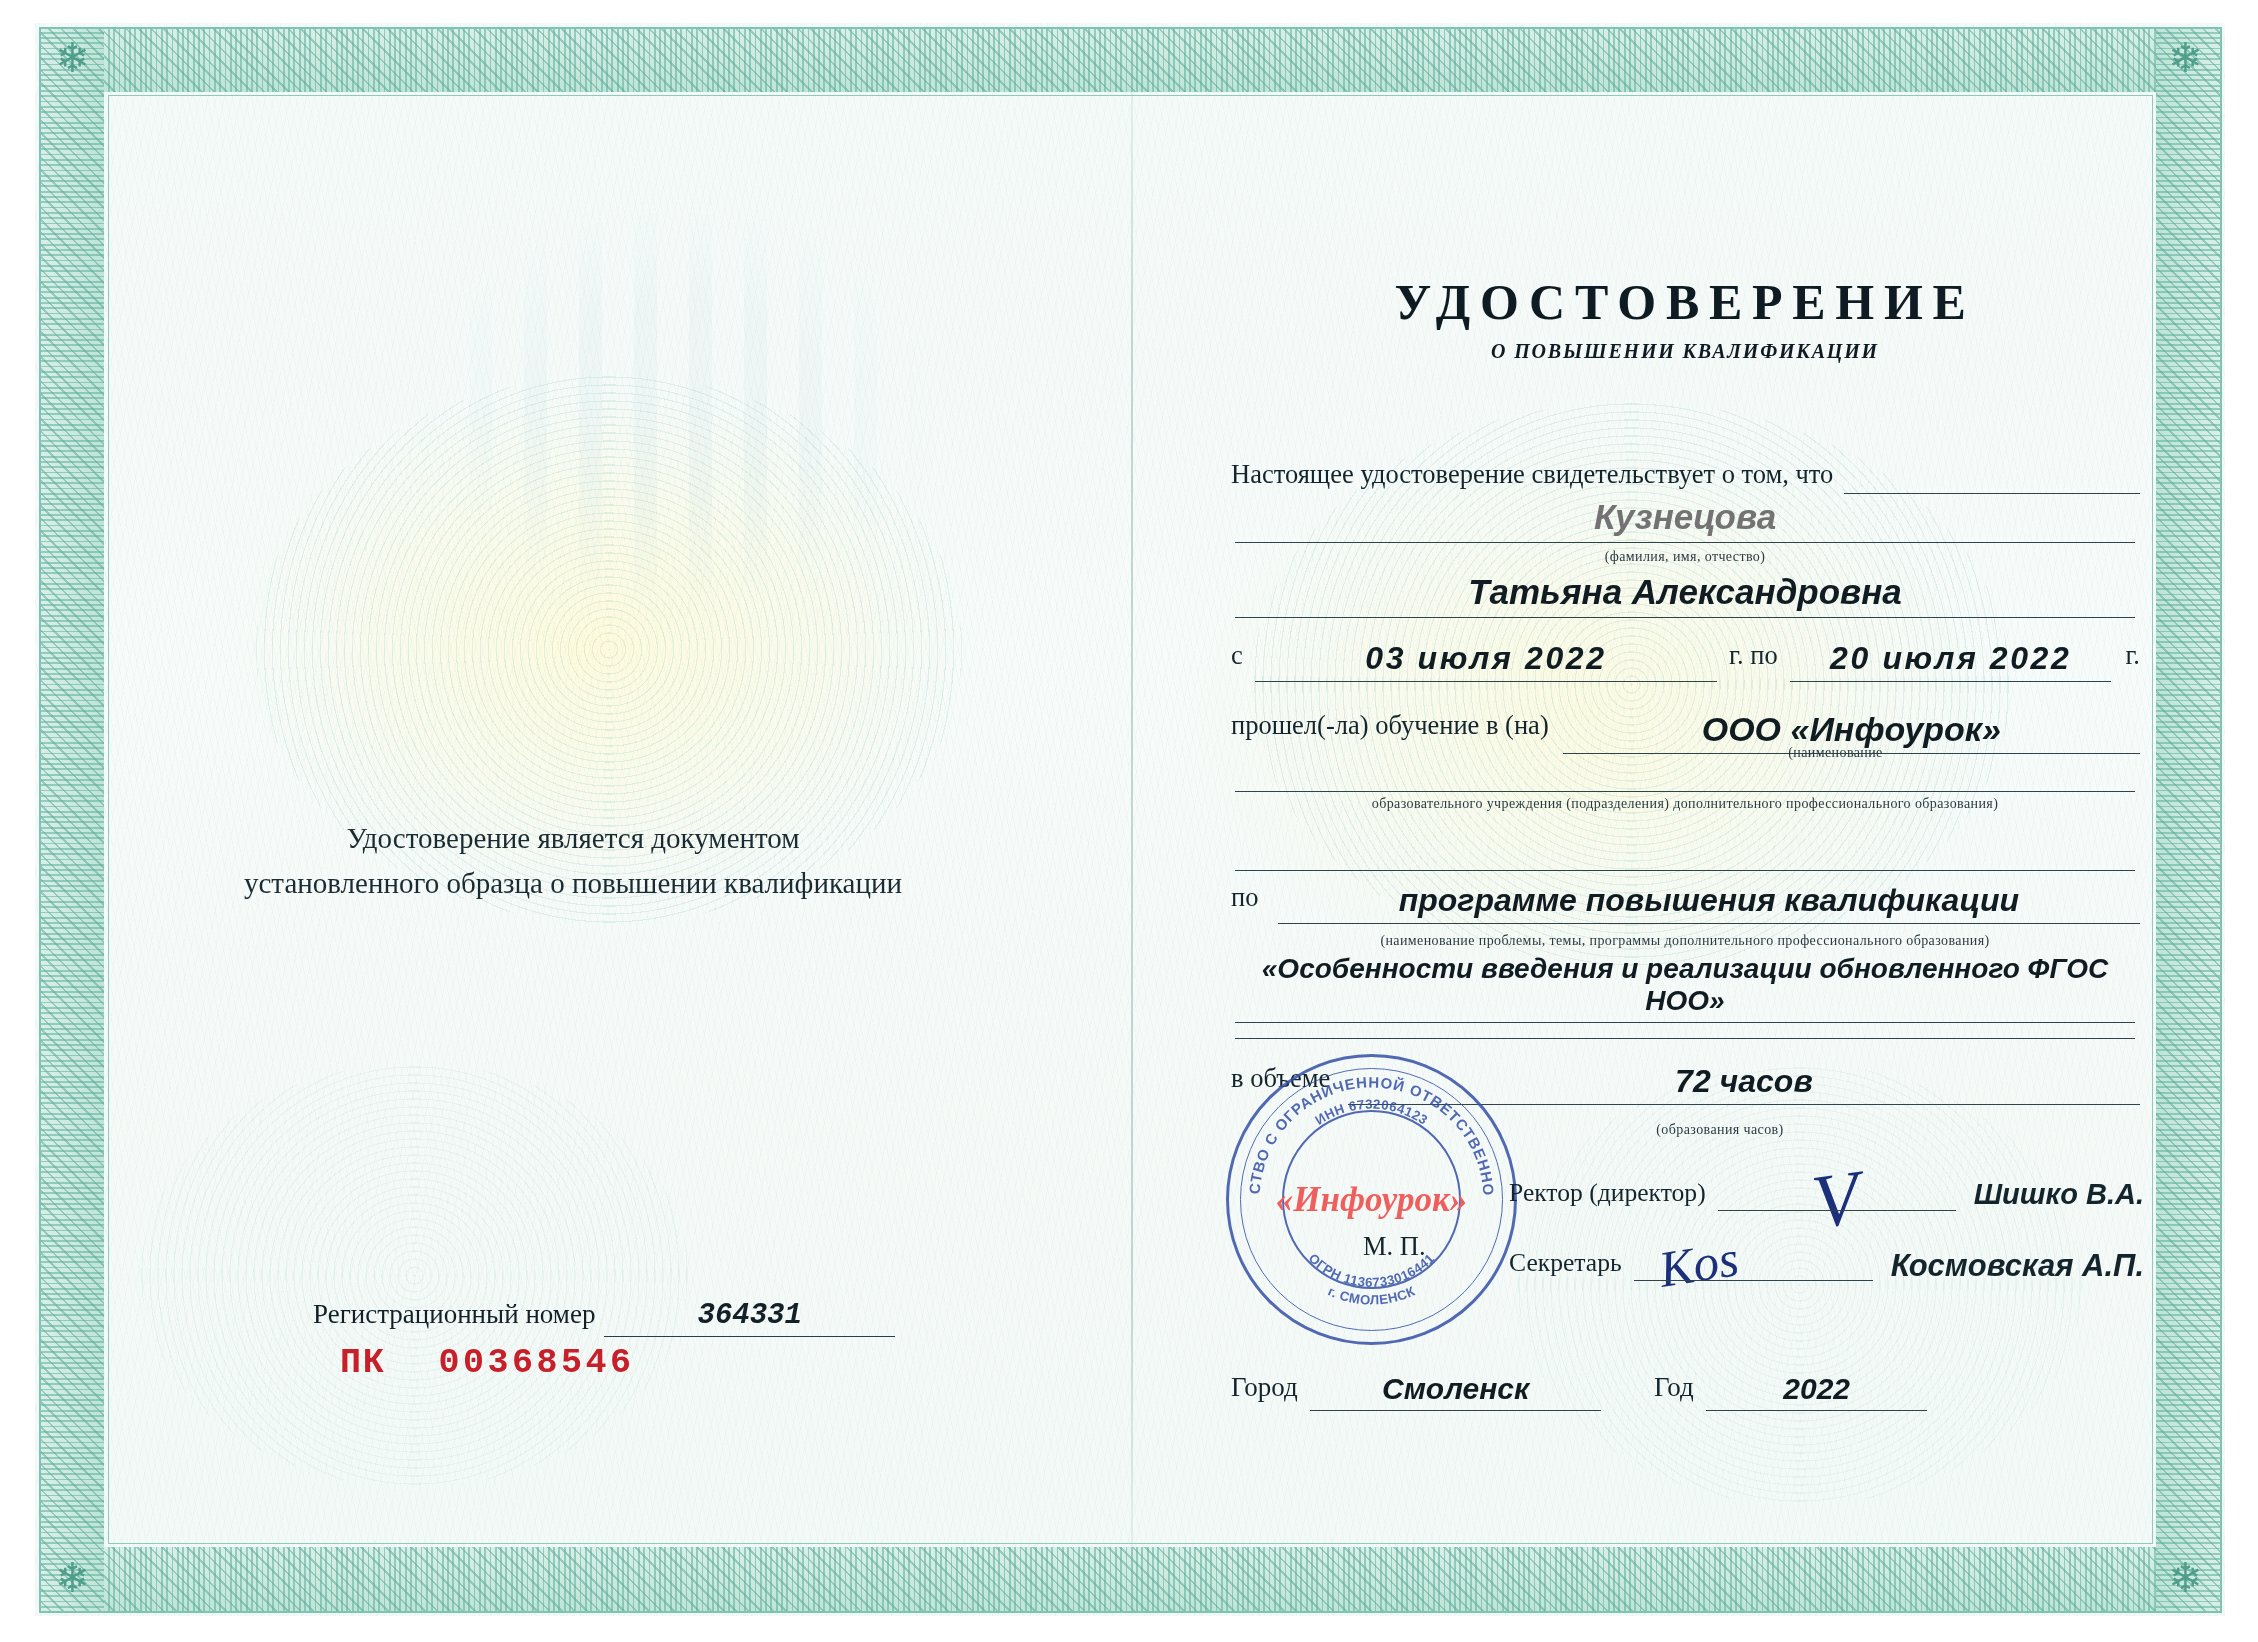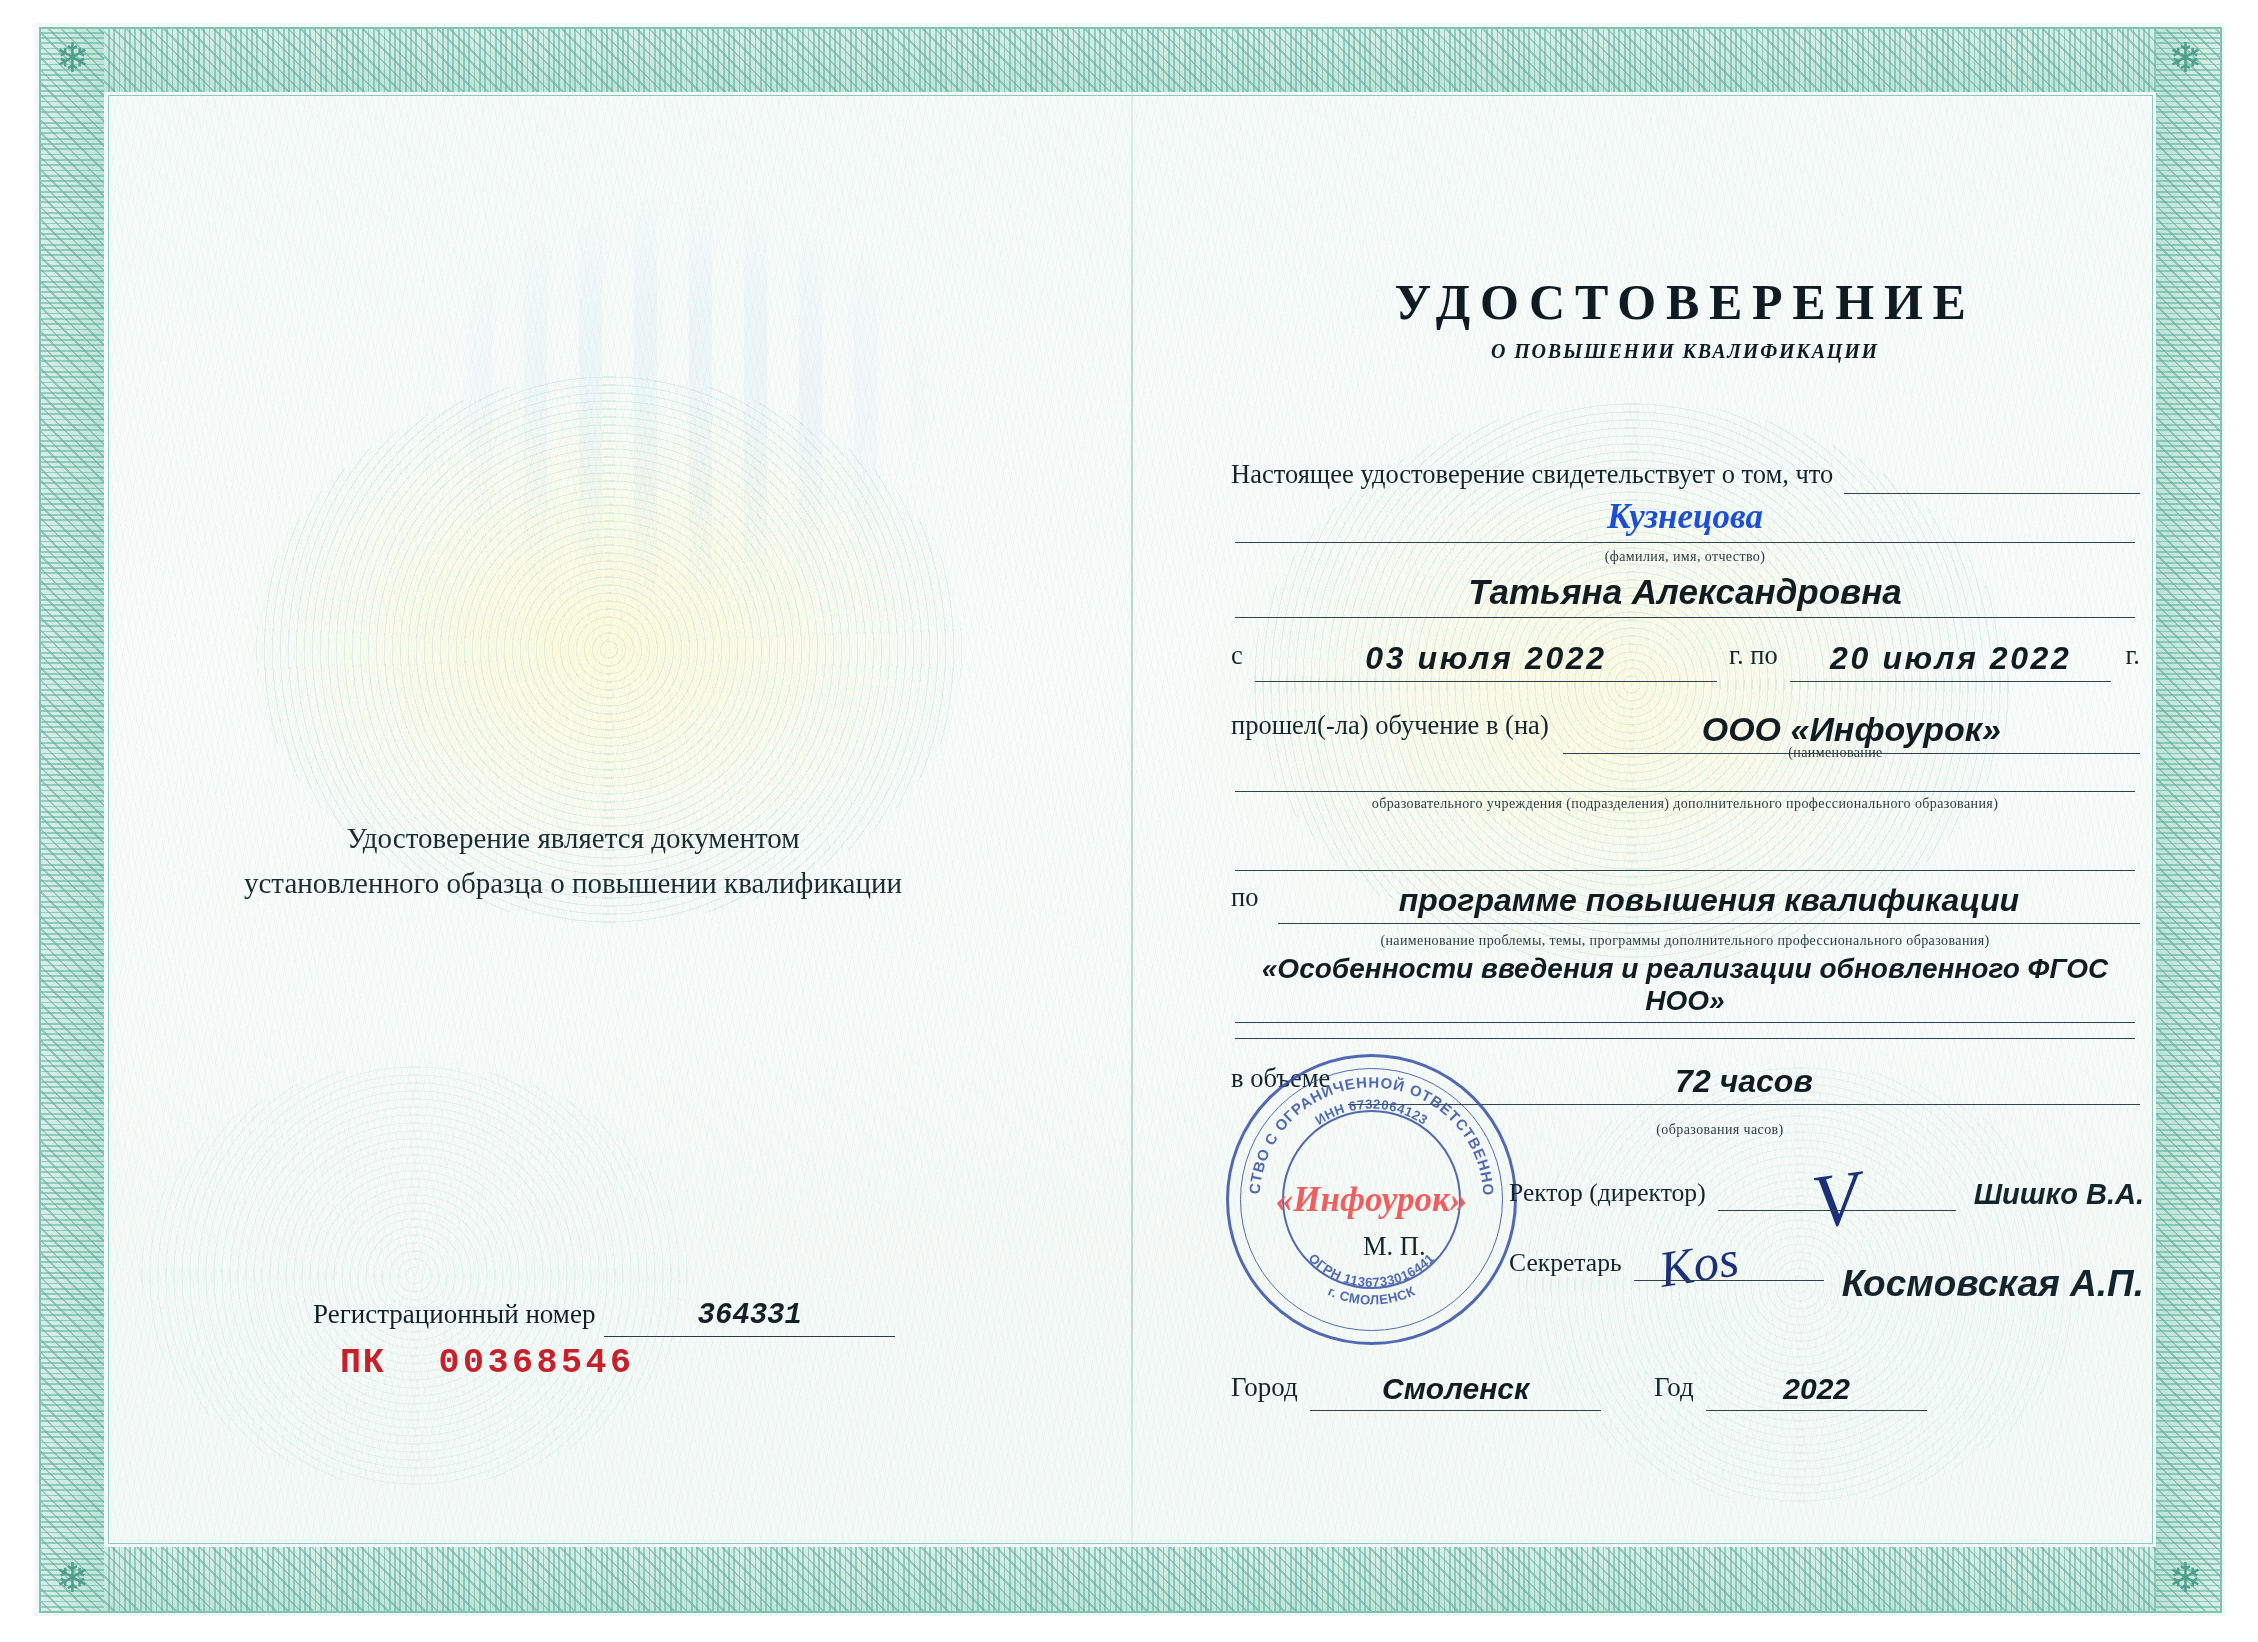--- a/index.html
+++ b/index.html
@@ -229,21 +229,21 @@
 
   
   .row-intro   { left: 1231px; top: 459px; width: 909px; }
   .row-intro .label { font-size: 26.5px; }
   .row-intro .fill  { flex: 1; margin-left: 10.6px; height: 30px; }
 
   .name-family {
     position: absolute; left: 1235px; top: 497px; width: 900px;
     border-bottom: 1.8px solid #30424a;
     text-align: center; font-size: 35px; font-weight: bold; font-style: italic;
-    font-family: Liberation Serif, serif; color: #1d4ed8; padding-bottom: 5.3px;
+    font-family: Liberation Sans, sans-serif; color: #737373; padding-bottom: 5.3px;
   }
   .hint-fio { left: 1235px; top: 549px; width: 900px; }
 
   .name-full {
     position: absolute; left: 1235px; top: 572px; width: 900px;
     border-bottom: 1.8px solid #30424a;
     text-align: center; font-size: 35px; font-weight: bold; font-style: italic;
     font-family: "Liberation Sans", sans-serif; color: #101c22; padding-bottom: 5.3px;
   }
 
@@ -283,22 +283,22 @@
 
   .row-rector { left: 1509px; top: 1178px; width: 635px; }
   .row-rector .label { font-size: 25.6px; }
   .row-rector .sigline { width: 265px; margin-left: 12.4px; border-bottom: 1.8px solid #30424a; height: 32px; }
   .row-rector .who { margin-left: 17.6px; font-size: 29px; font-weight: bold; font-style: italic;
                      font-family: "Liberation Sans", sans-serif; white-space: nowrap; }
 
   .row-secretary { left: 1509px; top: 1248px; width: 635px; }
   .row-secretary .label { font-size: 25.6px; }
   .row-secretary .sigline { width: 265px; margin-left: 12.4px; border-bottom: 1.8px solid #30424a; height: 32px; }
-  .row-secretary .who { margin-left: 17.6px; font-size: 37px; font-weight: bold; font-style: italic;
-                        font-family: "Liberation Sans", sans-serif; white-space: nowrap; margin-top: 15px; }
+  .row-secretary .who { margin-left: 17.6px; font-size: 31px; font-weight: bold; font-style: italic;
+                        font-family: "Liberation Sans", sans-serif; white-space: nowrap; }
 
   .row-city { left: 1231px; top: 1372px; width: 918px; }
   .row-city .label { font-size: 27px; }
   .row-city .fill-city { width: 291px; margin-left: 12.4px; font-size: 30px; }
   .row-city .label2 { font-size: 27px; margin-left: 53px; }
   .row-city .fill-year { width: 221px; margin-left: 12.4px; font-size: 30px; }
 
   .mp {
     position: absolute;
     left: 1363px;

